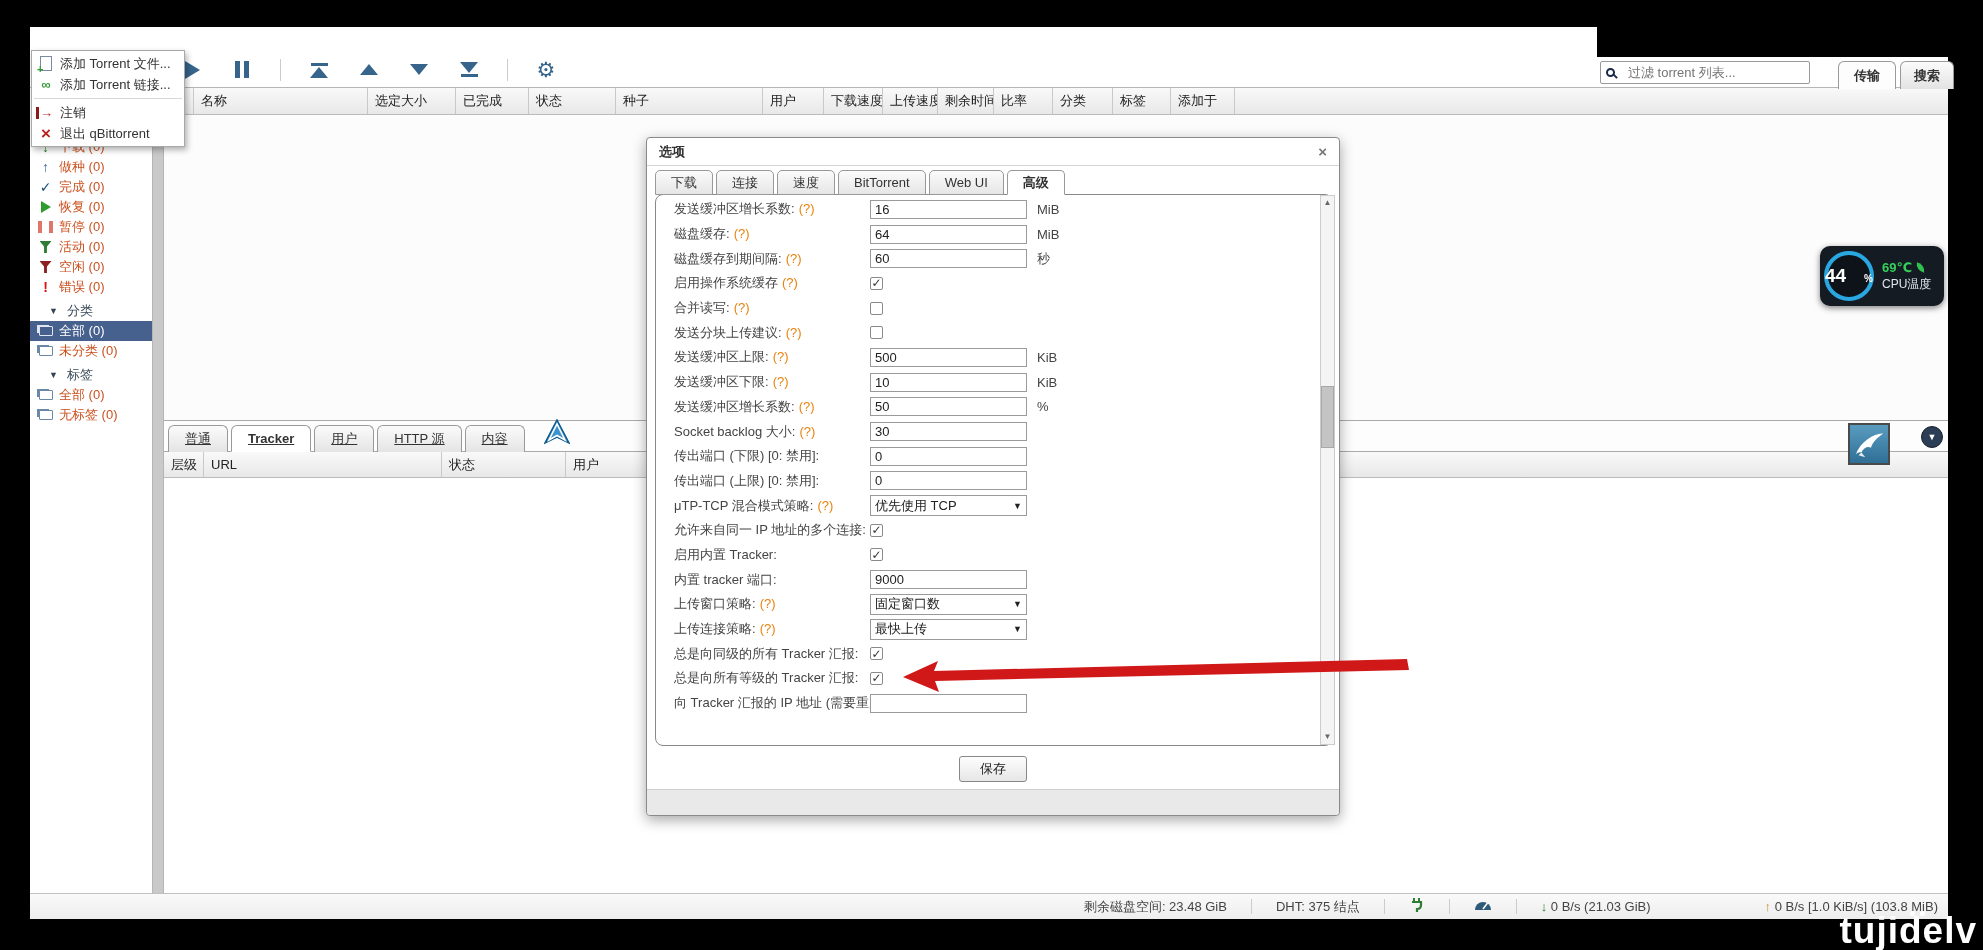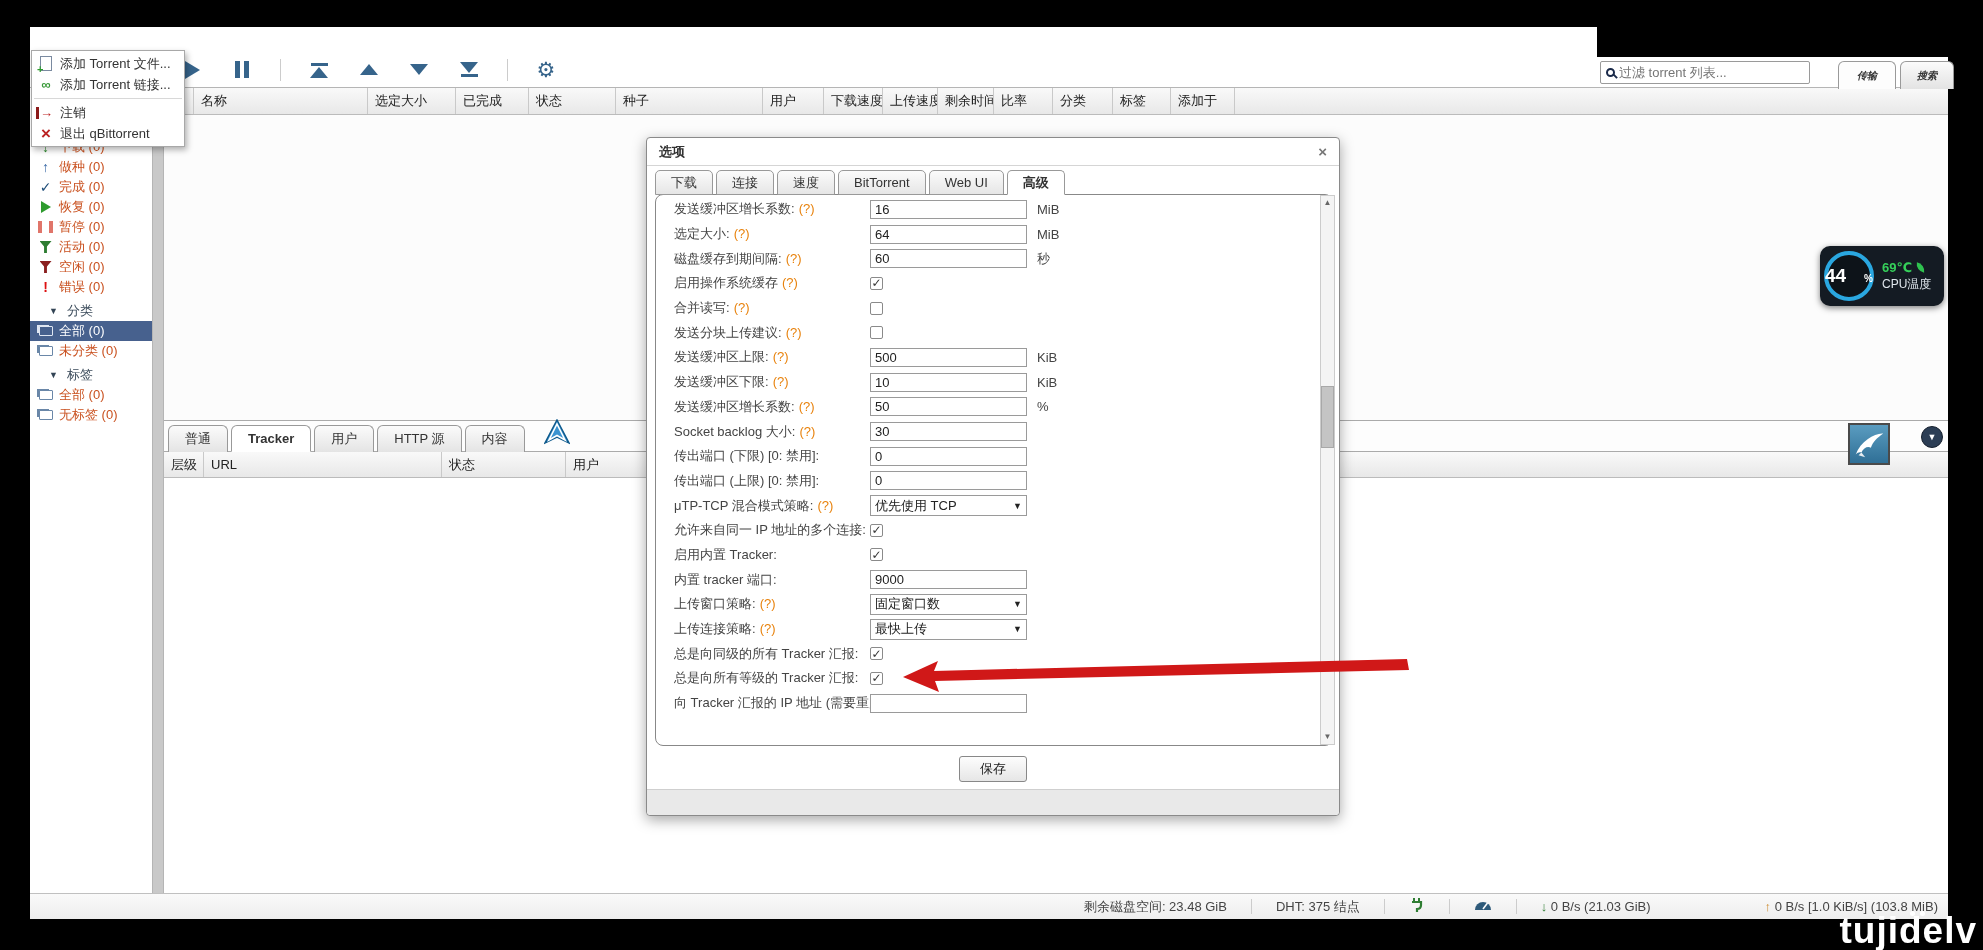--- a/index.html
+++ b/index.html
@@ -21,22 +21,22 @@
   .bar{width:17px;height:3px;background:#36648b;margin:1px 0;}
   .tri-up{width:0;height:0;border-left:9px solid transparent;border-right:9px solid transparent;border-bottom:11px solid #36648b;}
   .tri-down{width:0;height:0;border-left:9px solid transparent;border-right:9px solid transparent;border-top:11px solid #36648b;}
   .tb-gear{font-size:21px;color:#36648b;line-height:20px;}
 
   
   .topright{position:absolute;left:1570px;top:30px;width:348px;height:32px;}
   .filterbox{position:absolute;left:0;top:4px;width:210px;height:23px;border:1px solid #9a9a9a;background:#fff;border-radius:2px;display:flex;align-items:center;padding-left:5px;}
   .mag{width:9px;height:9px;border:2px solid #1a2a4a;border-radius:50%;position:relative;flex:none;}
   .mag::after{content:"";position:absolute;width:6px;height:2px;background:#1a2a4a;transform:rotate(45deg);right:-5px;bottom:-2px;}
-  .filterbox input{border:none;outline:none;font-size:13px;color:#333;width:170px;margin-left:2px;background:transparent;}
-  .viewtab{position:absolute;top:4px;height:28px;border:1px solid #9a9a9a;border-bottom:none;border-radius:6px 6px 0 0;background:linear-gradient(#fbfbfb,#e3e3e3);font-size:10px;font-weight:bold;color:#333;display:flex;align-items:center;justify-content:center;font-style:italic;}
+  .filterbox input{border:none;outline:none;font-size:13px;color:#333;width:170px;margin-left:11px;background:transparent;}
+  .viewtab{position:absolute;top:4px;height:28px;border:1px solid #9a9a9a;border-bottom:none;border-radius:6px 6px 0 0;background:linear-gradient(#fbfbfb,#e3e3e3);font-size:13px;font-weight:bold;color:#333;display:flex;align-items:center;justify-content:center;}
   .viewtab.active{background:#fdfdfd;}
   .vt1{left:238px;width:58px;}
   .vt2{left:300px;width:54px;}
 
   
   .thead{position:absolute;left:134px;top:61px;right:0;height:27px;background:linear-gradient(#f9f9f9,#e8e8e8);border-bottom:1px solid #bbb;display:flex;}
   .thead .th{border-right:1px solid #c9c9c9;font-size:13px;color:#222;line-height:26px;padding-left:7px;overflow:hidden;white-space:nowrap;flex:none;}
   .thead .th:nth-of-type(1){width:30px;}
   .thead .th:nth-of-type(2){width:174px;}
   .thead .th:nth-of-type(3){width:88px;}
@@ -82,21 +82,21 @@
   .mi-addfile::before{content:"";display:block;width:10px;height:13px;border:1px solid #7a8aa0;background:#fff;}
   .mi-addfile::after{content:"+";position:absolute;left:1px;bottom:-3px;color:#2e9b2e;font-weight:900;font-size:11px;}
   .mi-addlink::before{content:"∞";color:#3a9a3a;font-weight:900;font-size:13px;}
   .mi-logout{border-left:3px solid #8b1a1a;height:12px;}
   .mi-logout::before{content:"→";color:#b22;font-weight:900;font-size:13px;margin-left:-2px;}
   .mi-exit::before{content:"×";color:#b22;font-weight:900;font-size:17px;}
 
   
   .bpanel{position:absolute;left:134px;top:393px;right:0;height:473px;background:#fff;}
   .btabs{height:32px;border-top:1px solid #aaa;border-bottom:1px solid #aaa;background:#fdfdfd;display:flex;align-items:flex-end;padding-left:4px;}
-  .btab{height:27px;padding:0 16px;border:1px solid #999;border-bottom:none;border-radius:6px 6px 0 0;background:linear-gradient(#fbfbfb,#e4e4e4);font-size:13px;color:#333;display:flex;align-items:center;margin-right:3px;margin-bottom:-1px;}
+  .btab{height:27px;padding:0 16px;border:1px solid #999;border-bottom:none;border-radius:6px 6px 0 0;background:linear-gradient(#fbfbfb,#e4e4e4);font-size:13px;color:#333;display:flex;align-items:center;margin-right:3px;margin-bottom:-1px;text-decoration:underline;}
   .btab.active{background:#fff;font-weight:bold;border-bottom:1px solid #fff;}
   .logo-arrow{margin:0 0 2px 16px;}
   .bhead{height:26px;background:linear-gradient(#f9f9f9,#e8e8e8);border-bottom:1px solid #bbb;display:flex;}
   .bhead .th{border-right:1px solid #c9c9c9;font-size:13px;color:#222;line-height:25px;padding-left:7px;flex:none;}
   .bhead .th:nth-of-type(1){width:40px;}
   .bhead .th:nth-of-type(2){width:238px;}
   .bhead .th:nth-of-type(3){width:124px;}
   .bhead .th:nth-of-type(4){width:200px;}
 
   
@@ -443,21 +443,21 @@
           <div class="drow">
             <span><span>发送缓冲区增长系数:</span><span class="help">(?)</span></span>
             <span class="dctl">
               <input class="dinput" value="16" style="">
 
               <span class="unit">MiB</span>
             </span>
           </div>
 
           <div class="drow">
-            <span><span>选定大小:</span><span class="help">(?)</span></span>
+            <span><span>磁盘缓存:</span><span class="help">(?)</span></span>
             <span class="dctl">
               <input class="dinput" value="64" style="">
 
               <span class="unit">MiB</span>
             </span>
           </div>
 
           <div class="drow">
             <span><span>磁盘缓存到期间隔:</span><span class="help">(?)</span></span>
             <span class="dctl">

